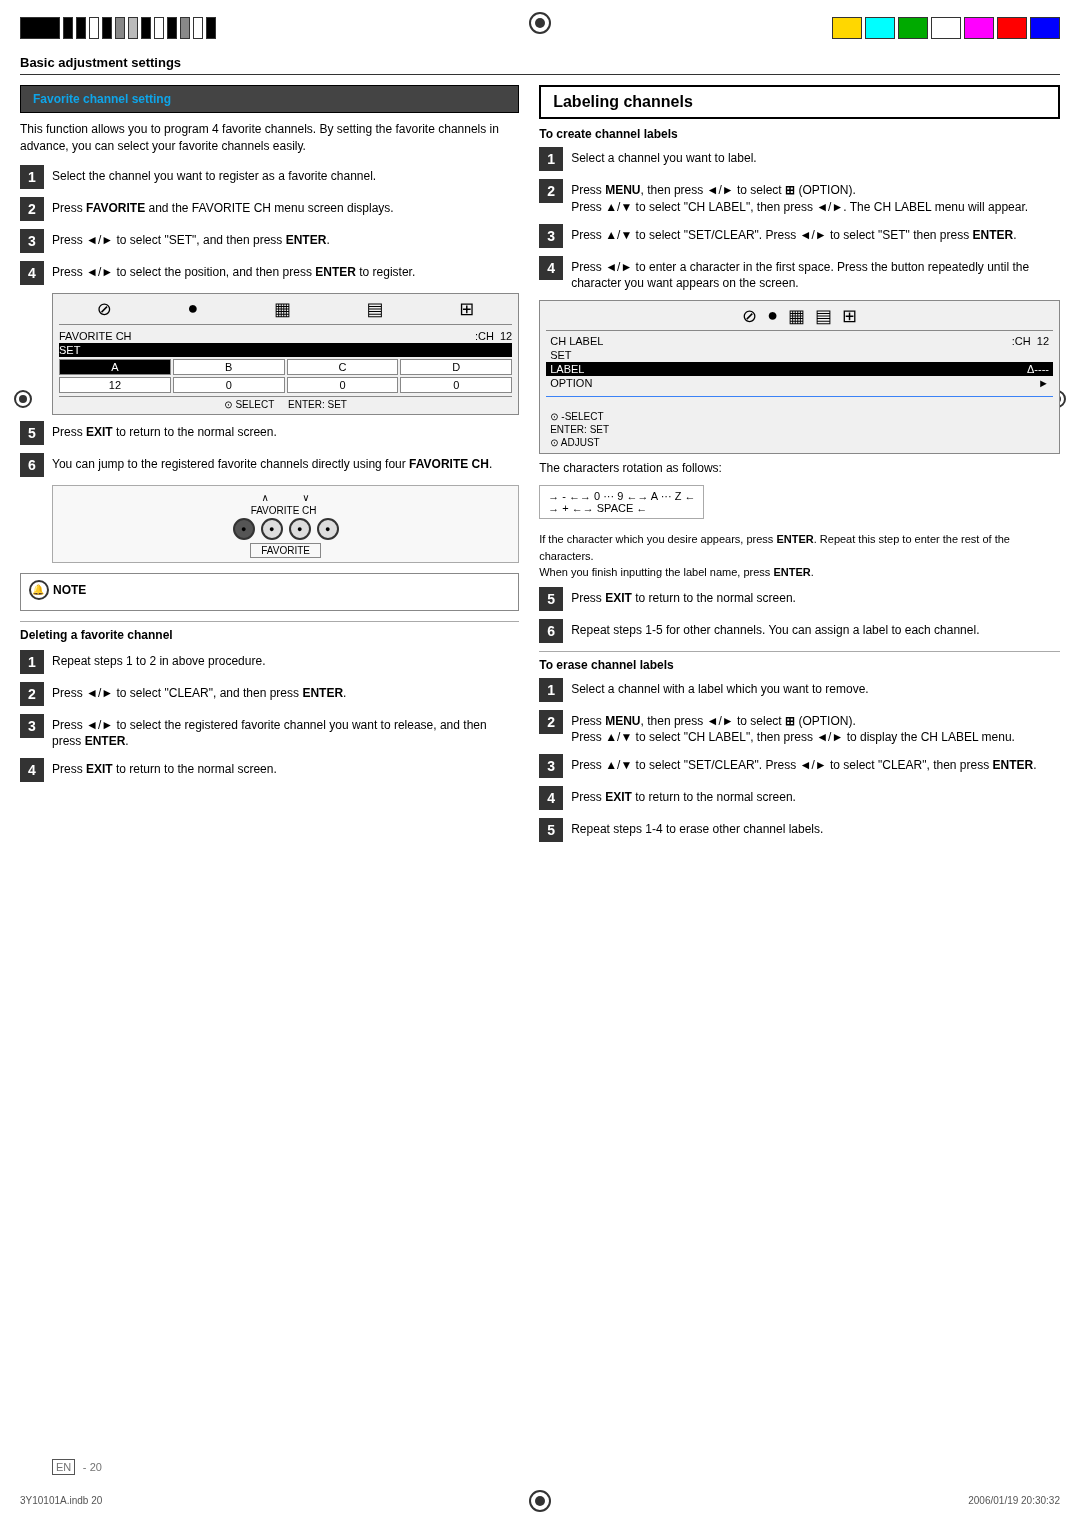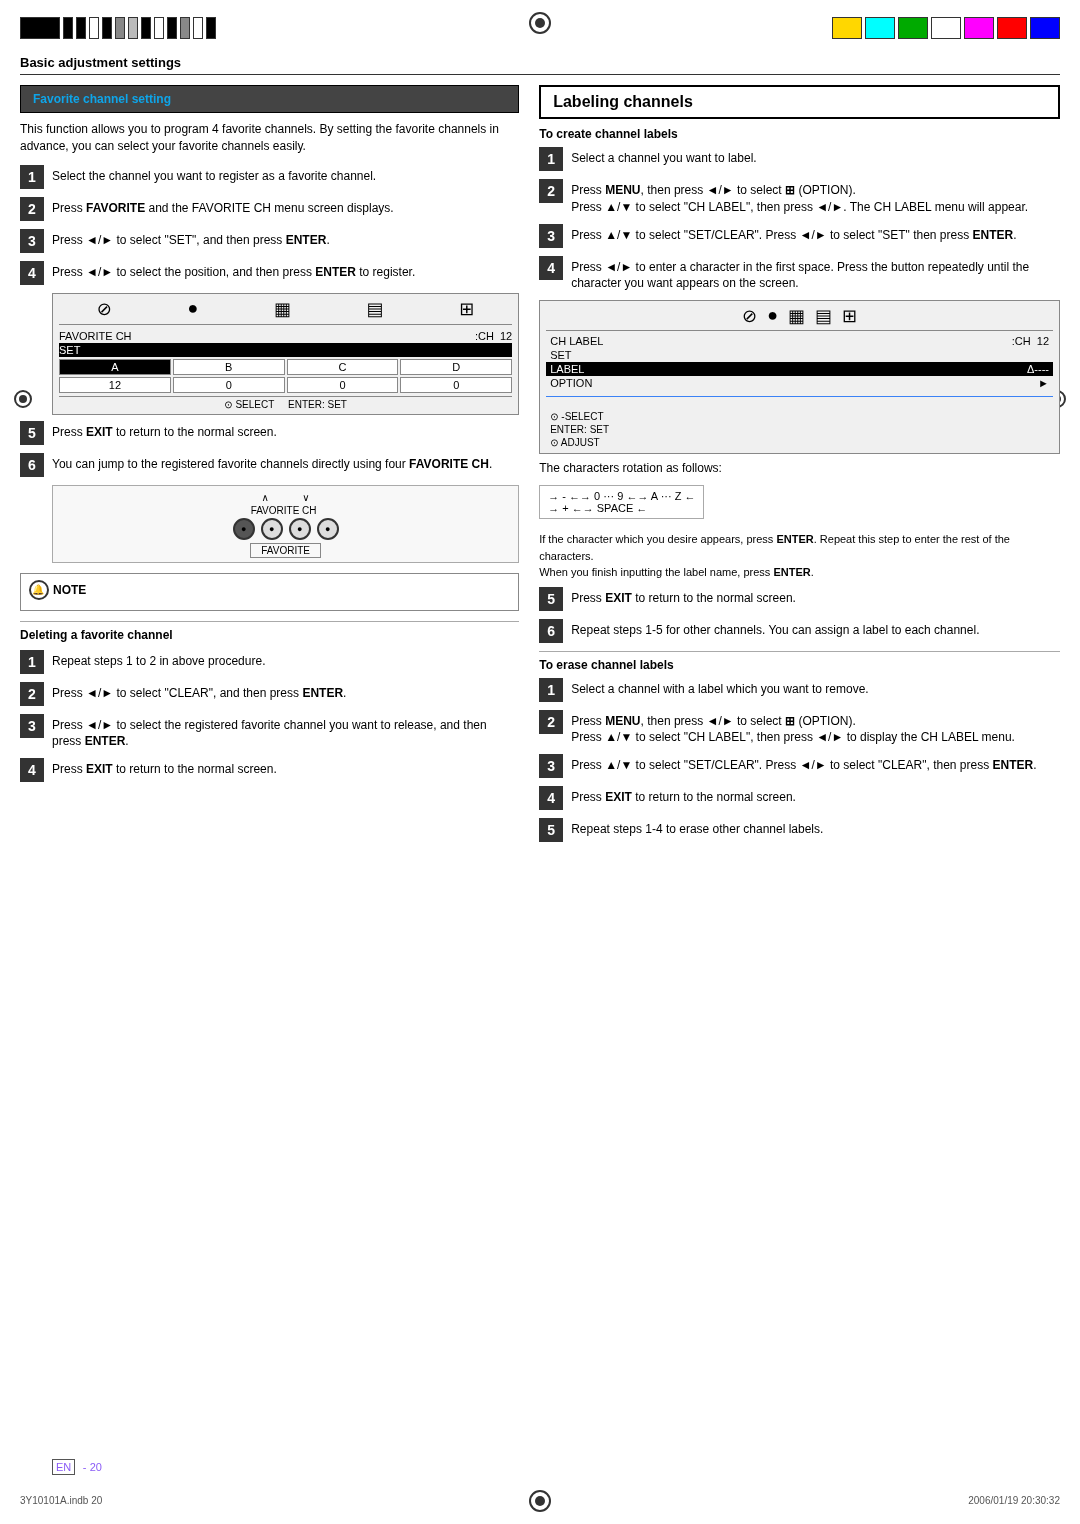--- a/index.html
+++ b/index.html
@@ -374,21 +374,21 @@
 
     .to-create-title {
       font-weight: bold;
       font-size: 12px;
       margin-bottom: 6px;
       margin-top: 6px;
     }
 
     .en-page {
       font-size: 12px;
-      color: #8b5cf6;
+      color: #737373;
       position: absolute;
       bottom: 50px;
       left: 20px;
       padding-left: 32px;
     }
 
     .horizontal-rule-thin {
       border: none;
       border-top: 1px solid #aaa;
       margin: 4px 0 6px 0;

